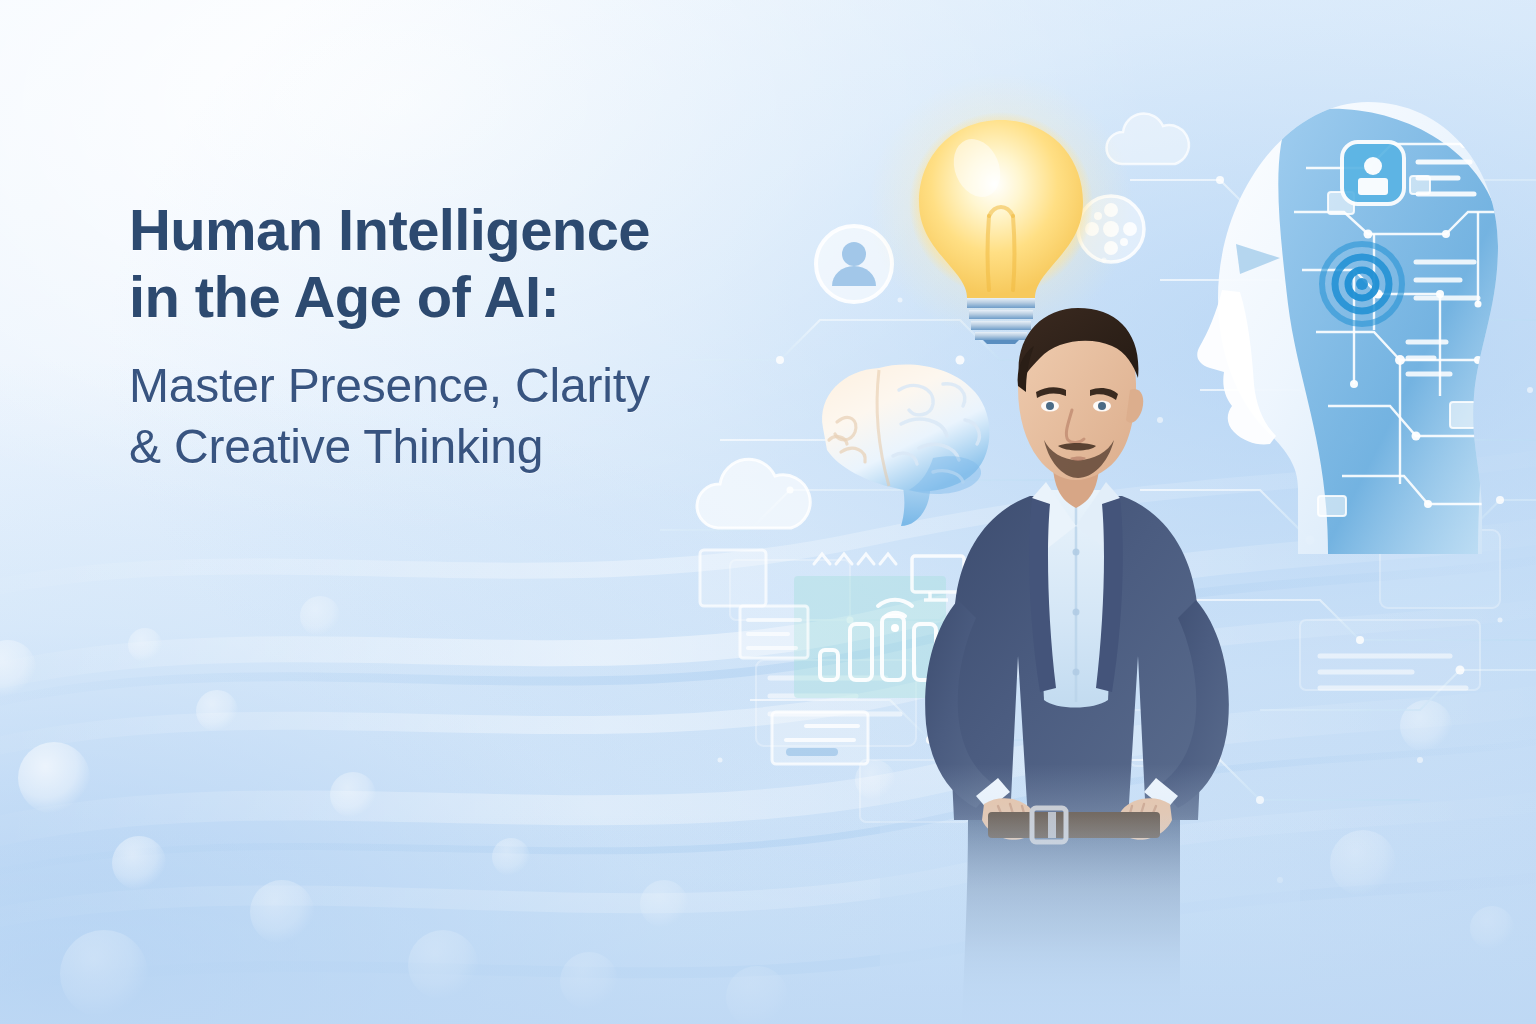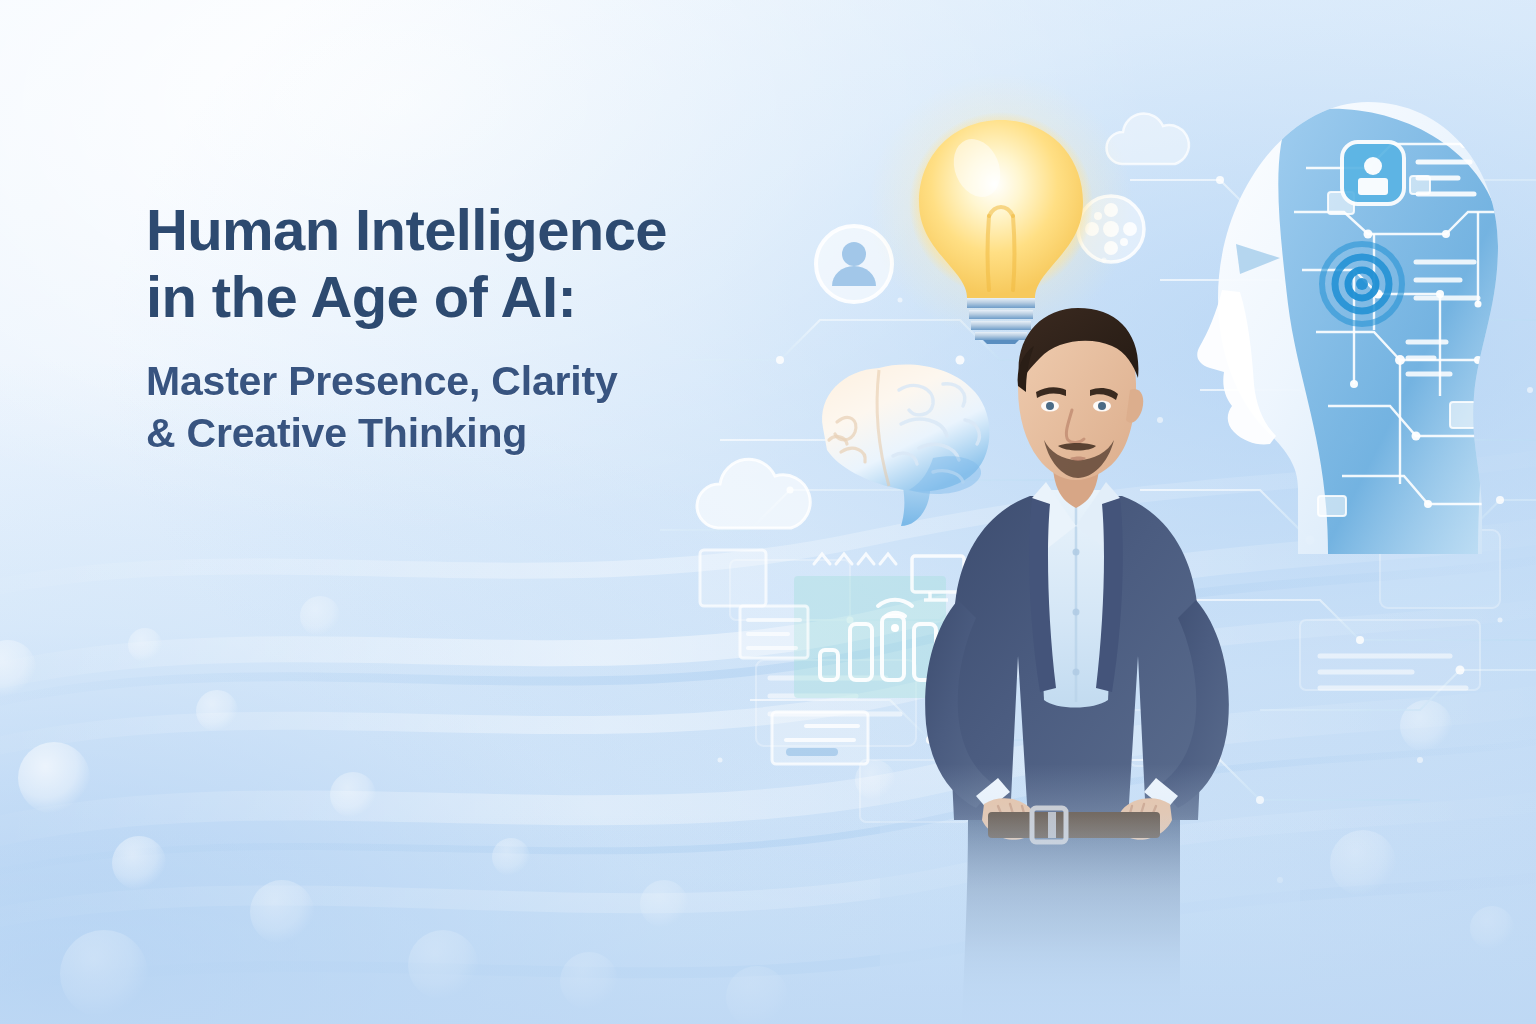--- a/index.html
+++ b/index.html
@@ -27,34 +27,34 @@
   
   .bokeh { position:absolute; border-radius:50%;
     background:radial-gradient(circle at 38% 34%, rgba(255,255,255,0.92) 0%, rgba(255,255,255,0.52) 48%, rgba(255,255,255,0) 72%);
     pointer-events:none; }
 
   
   .hud { position:absolute; pointer-events:none; }
   .hud svg { display:block; overflow:visible; }
 
   
-  .copy { position:absolute; left:146px; top:196px; width:660px; }
+  .copy { position:absolute; left:129px; top:196px; width:660px; }
   .headline {
     font-size:58px;
     font-weight:700;
     line-height:1.16;
     letter-spacing:-0.6px;
     color:#2d4a70;
     white-space:pre-line;
     text-shadow:0 1px 0 rgba(255,255,255,0.55);
   }
   .subhead {
     margin-top:24px;
-    font-size:41px;
-    font-weight:700;
+    font-size:48px;
+    font-weight:400;
     line-height:1.28;
     letter-spacing:-0.2px;
     color:#385480;
     white-space:pre-line;
     text-shadow:0 1px 0 rgba(255,255,255,0.5);
   }
 
   
   #bulb { position:absolute; left:903px; top:112px; width:196px; height:232px; }
   #bulb .halo {

